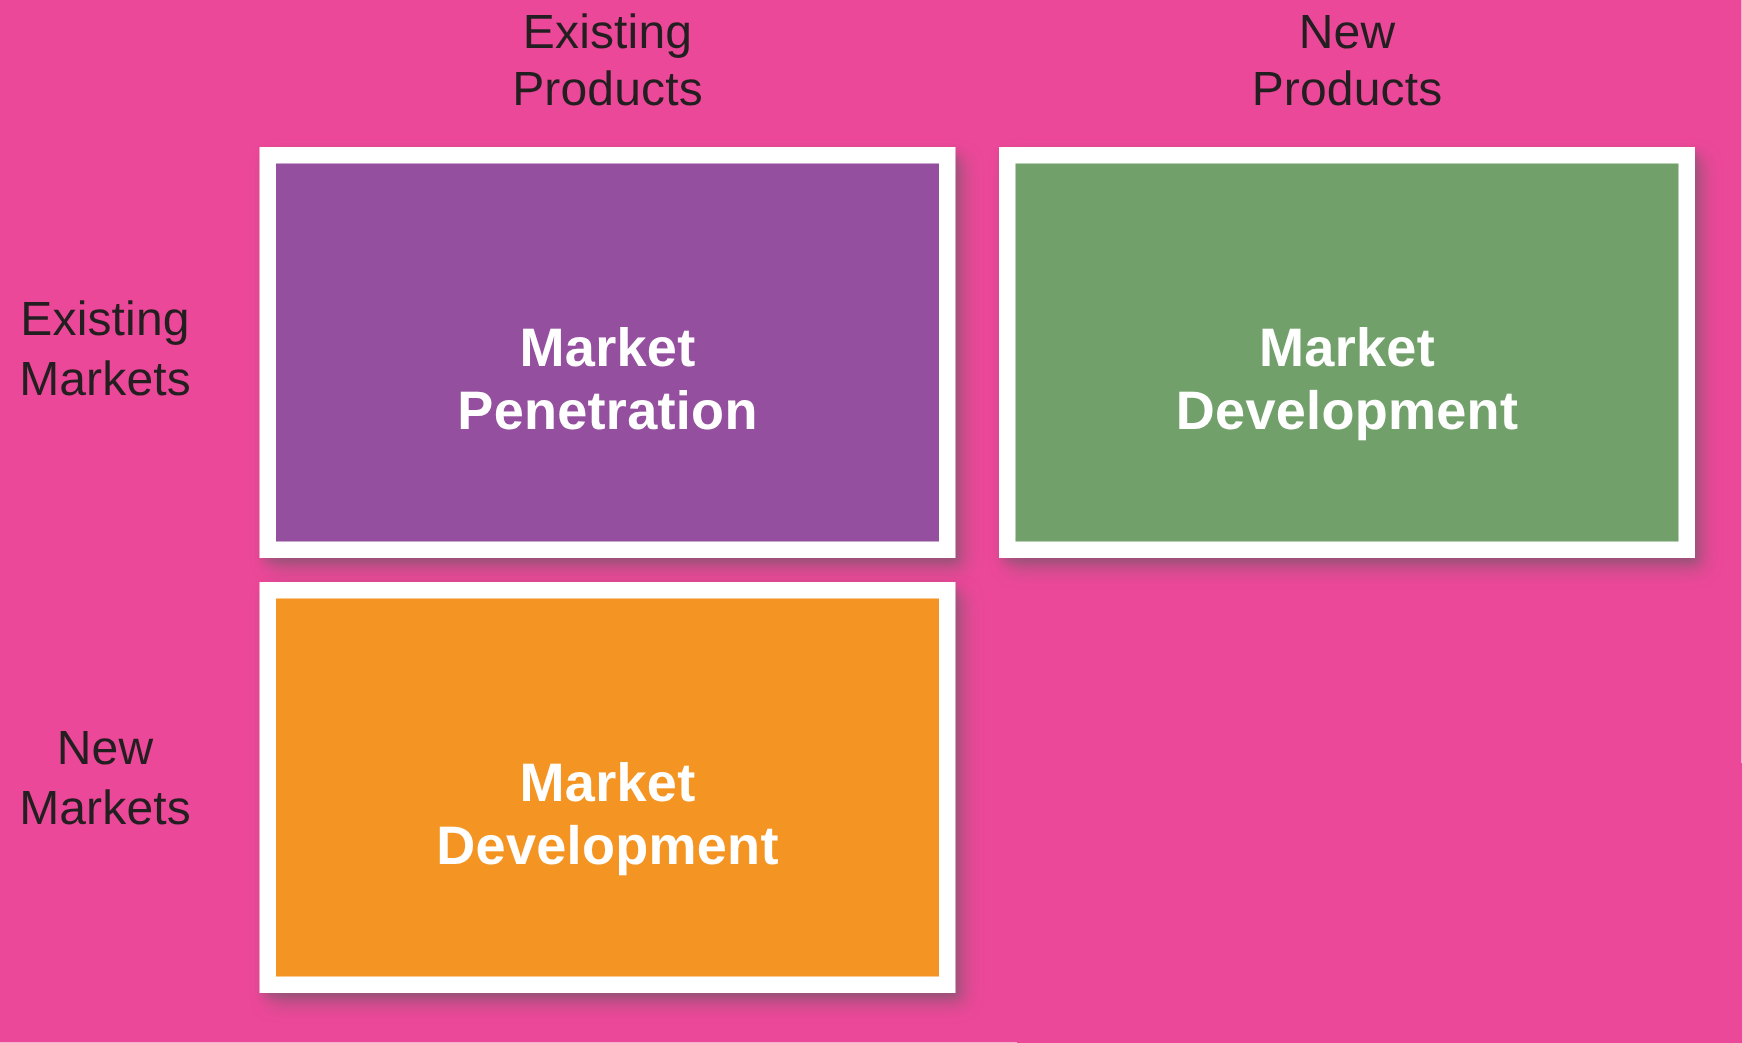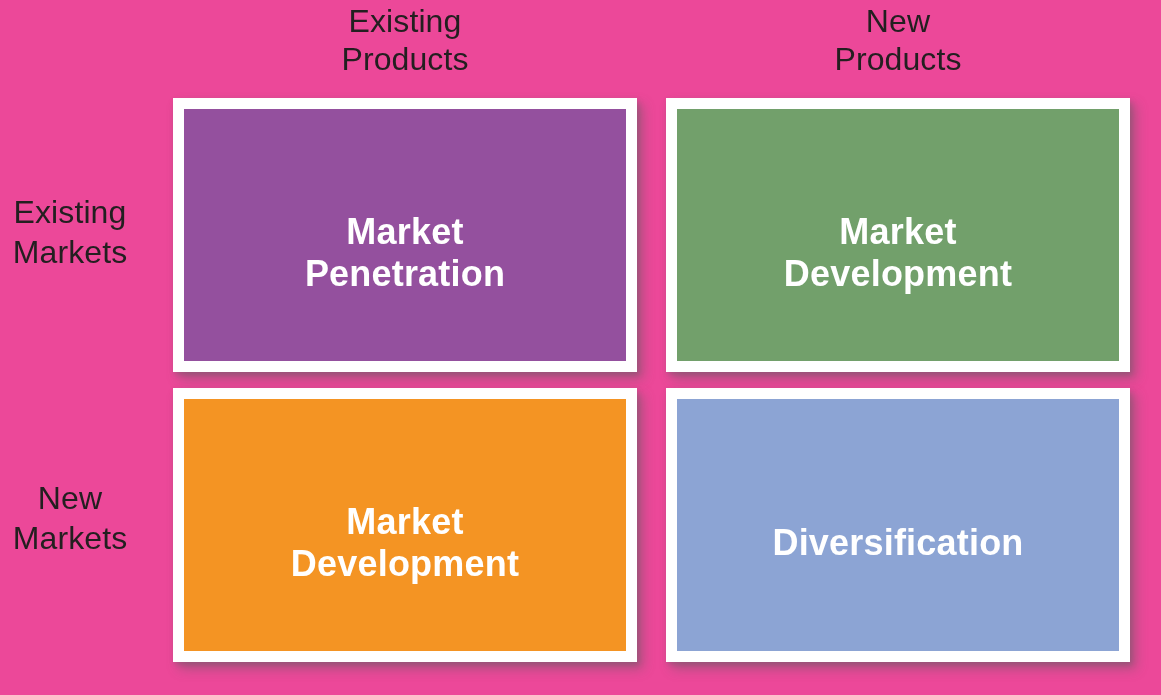--- a/index.html
+++ b/index.html
@@ -117,19 +117,14 @@
     </div>
   </div>
 
   <div class="quadrant" id="quadrant-2" style="background-color: rgb(255, 255, 255);">
     <div class="quadrant-fill" style="background-color: rgb(244, 148, 35);">
       <div class="quadrant-label" style="color: rgb(255, 255, 255);">Market
 Development</div>
     </div>
   </div>
 
-  <div class="quadrant" id="quadrant-3" style="background-color: rgb(255, 255, 255);">
-    <div class="quadrant-fill" style="background-color: rgb(140, 164, 212);">
-      <div class="quadrant-label" style="color: rgb(255, 255, 255);">Diversification</div>
-    </div>
-  </div>
 
 </div>
 
 </body></html>

